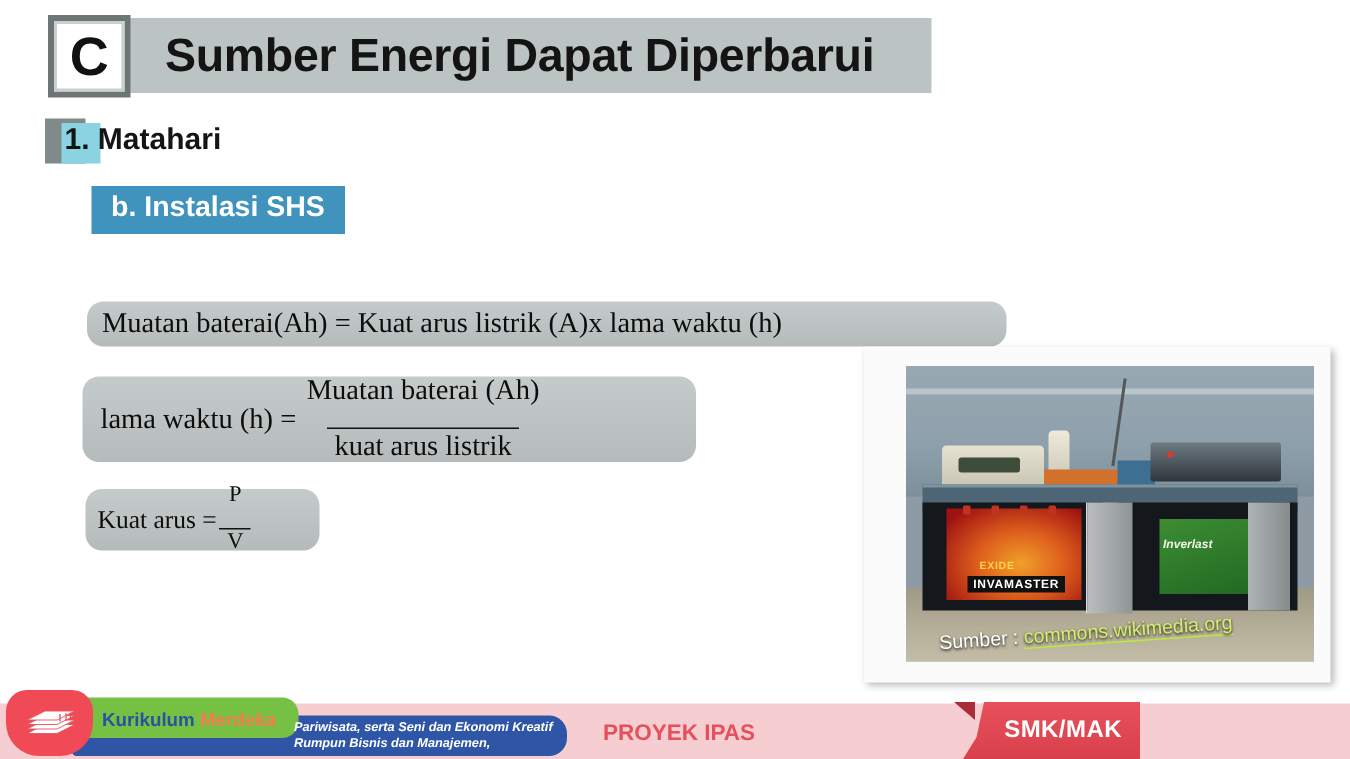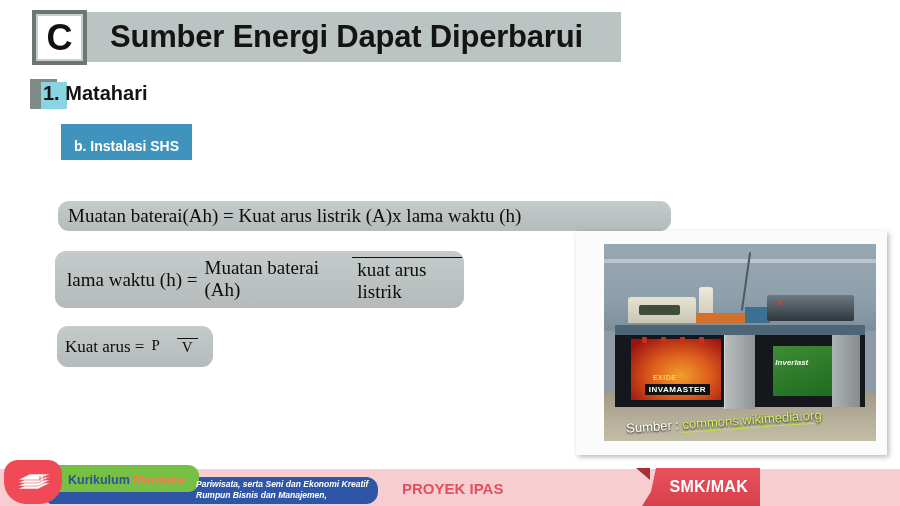--- a/index.html
+++ b/index.html
@@ -101,22 +101,22 @@
     white-space: nowrap;
     line-height: 24px;
   }
 
   
   .sub-box {
     position: absolute;
     left: 61px;
     top: 124px;
     background: #3f93bd;
-    padding: 14px 13px 6px 13px;
-    font-size: 14px;
+    padding: 4px 13px 6px 13px;
+    font-size: 19px;
     font-weight: bold;
     color: #ffffff;
     white-space: nowrap;
   }
   .sub-caption {
     position: absolute;
     left: 54px;
     top: 165px;
     font-size: 17px;
     font-weight: bold;
@@ -154,20 +154,21 @@
   #formula-3 {
     left: 57px;
     top: 326px;
     width: 148px;
     height: 41px;
     padding-left: 8px;
     font-size: 17px;
   }
   .frac {
     display: inline-flex;
+    flex-direction: column;
     align-items: center;
     vertical-align: middle;
     margin: 0 2px;
     gap: 12px;
   }
   .frac .num {
     padding: 0 5px 1px 5px;
   }
   .frac .den {
     border-top: 1.5px solid #111111;

